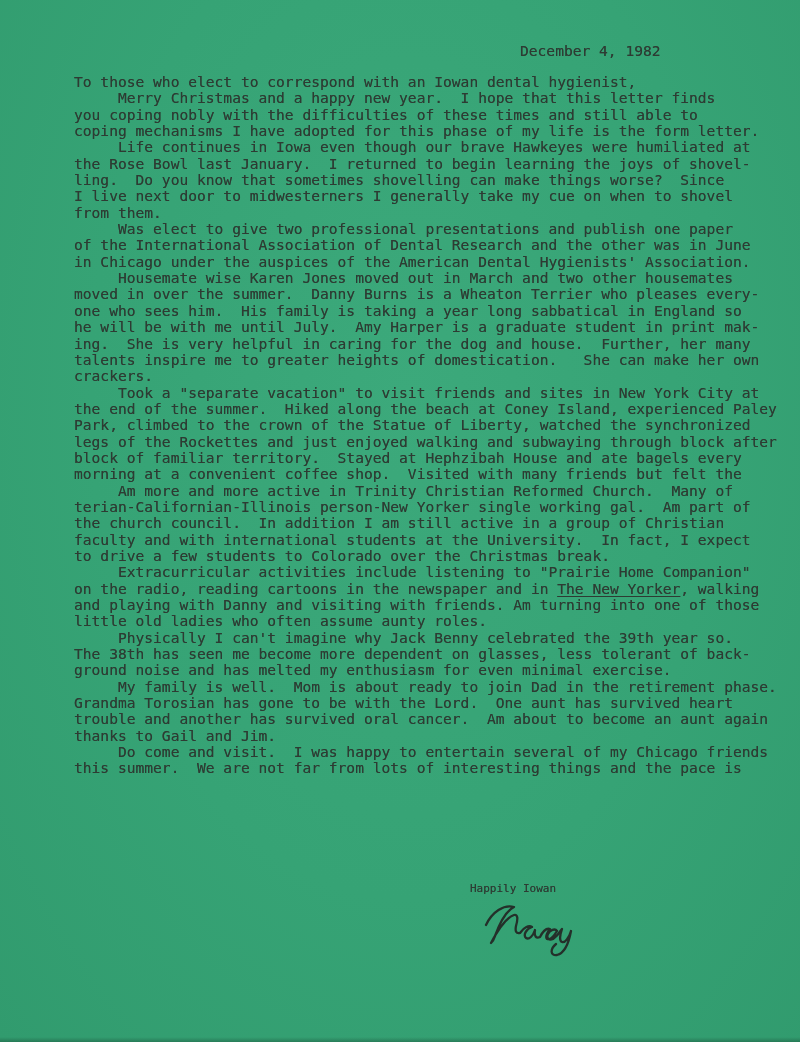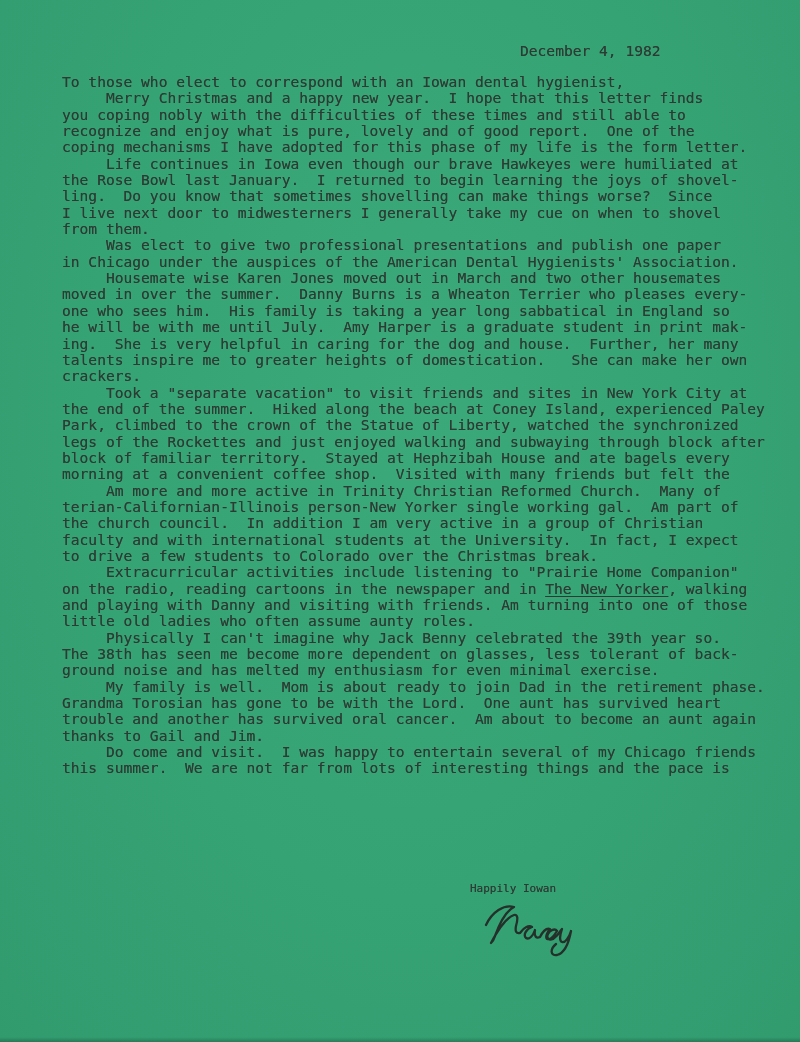--- a/index.html
+++ b/index.html
@@ -39,20 +39,21 @@
     left: 62px;
     top: 74px;
     width: 710px;
   }
   .line {
     white-space: pre;
     font-size: 14.6px;
     line-height: 16.35px;
     height: 16.35px;
     text-shadow: 0 0 0.6px rgba(40,52,44,0.65);
+    margin-left: 12px;
   }
   .line .u {
     text-decoration: underline;
     text-underline-offset: 2px;
   }
   .closing {
     position: absolute;
     left: 470px;
     top: 882px;
     font-size: 11px;
@@ -76,45 +77,45 @@
 <body>
 
 <div class="paper">
 
   <div class="date">December 4, 1982</div>
 
   <div class="body-block">
       <div class="line">To those who elect to correspond with an Iowan dental hygienist,</div>
       <div class="line">     Merry Christmas and a happy new year.  I hope that this letter finds</div>
       <div class="line">you coping nobly with the difficulties of these times and still able to</div>
-      <div class="line">recognize and enjoy what is pure, lovely and of good report.  One of the</div>
       <div class="line">coping mechanisms I have adopted for this phase of my life is the form letter.</div>
       <div class="line">     Life continues in Iowa even though our brave Hawkeyes were humiliated at</div>
       <div class="line">the Rose Bowl last January.  I returned to begin learning the joys of shovel-</div>
       <div class="line">ling.  Do you know that sometimes shovelling can make things worse?  Since</div>
       <div class="line">I live next door to midwesterners I generally take my cue on when to shovel</div>
       <div class="line">from them.</div>
       <div class="line">     Was elect to give two professional presentations and publish one paper</div>
+      <div class="line">of the International Association of Dental Research and the other was in June</div>
       <div class="line">in Chicago under the auspices of the American Dental Hygienists' Association.</div>
       <div class="line">     Housemate wise Karen Jones moved out in March and two other housemates</div>
       <div class="line">moved in over the summer.  Danny Burns is a Wheaton Terrier who pleases every-</div>
       <div class="line">one who sees him.  His family is taking a year long sabbatical in England so</div>
       <div class="line">he will be with me until July.  Amy Harper is a graduate student in print mak-</div>
       <div class="line">ing.  She is very helpful in caring for the dog and house.  Further, her many</div>
       <div class="line">talents inspire me to greater heights of domestication.   She can make her own</div>
       <div class="line">crackers.</div>
       <div class="line">     Took a "separate vacation" to visit friends and sites in New York City at</div>
       <div class="line">the end of the summer.  Hiked along the beach at Coney Island, experienced Paley</div>
       <div class="line">Park, climbed to the crown of the Statue of Liberty, watched the synchronized</div>
       <div class="line">legs of the Rockettes and just enjoyed walking and subwaying through block after</div>
       <div class="line">block of familiar territory.  Stayed at Hephzibah House and ate bagels every</div>
       <div class="line">morning at a convenient coffee shop.  Visited with many friends but felt the</div>
       <div class="line">     Am more and more active in Trinity Christian Reformed Church.  Many of</div>
       <div class="line">terian-Californian-Illinois person-New Yorker single working gal.  Am part of</div>
-      <div class="line">the church council.  In addition I am very active in a group of Christian</div>
+      <div class="line">the church council.  In addition I am still active in a group of Christian</div>
       <div class="line">faculty and with international students at the University.  In fact, I expect</div>
       <div class="line">to drive a few students to Colorado over the Christmas break.</div>
       <div class="line">     Extracurricular activities include listening to "Prairie Home Companion"</div>
       <div class="line"><span>on the radio, reading cartoons in the newspaper and in </span><span class="u">The New Yorker</span><span>, walking</span></div>
       <div class="line">and playing with Danny and visiting with friends. Am turning into one of those</div>
       <div class="line">little old ladies who often assume aunty roles.</div>
       <div class="line">     Physically I can't imagine why Jack Benny celebrated the 39th year so.</div>
       <div class="line">The 38th has seen me become more dependent on glasses, less tolerant of back-</div>
       <div class="line">ground noise and has melted my enthusiasm for even minimal exercise.</div>
       <div class="line">     My family is well.  Mom is about ready to join Dad in the retirement phase.</div>

